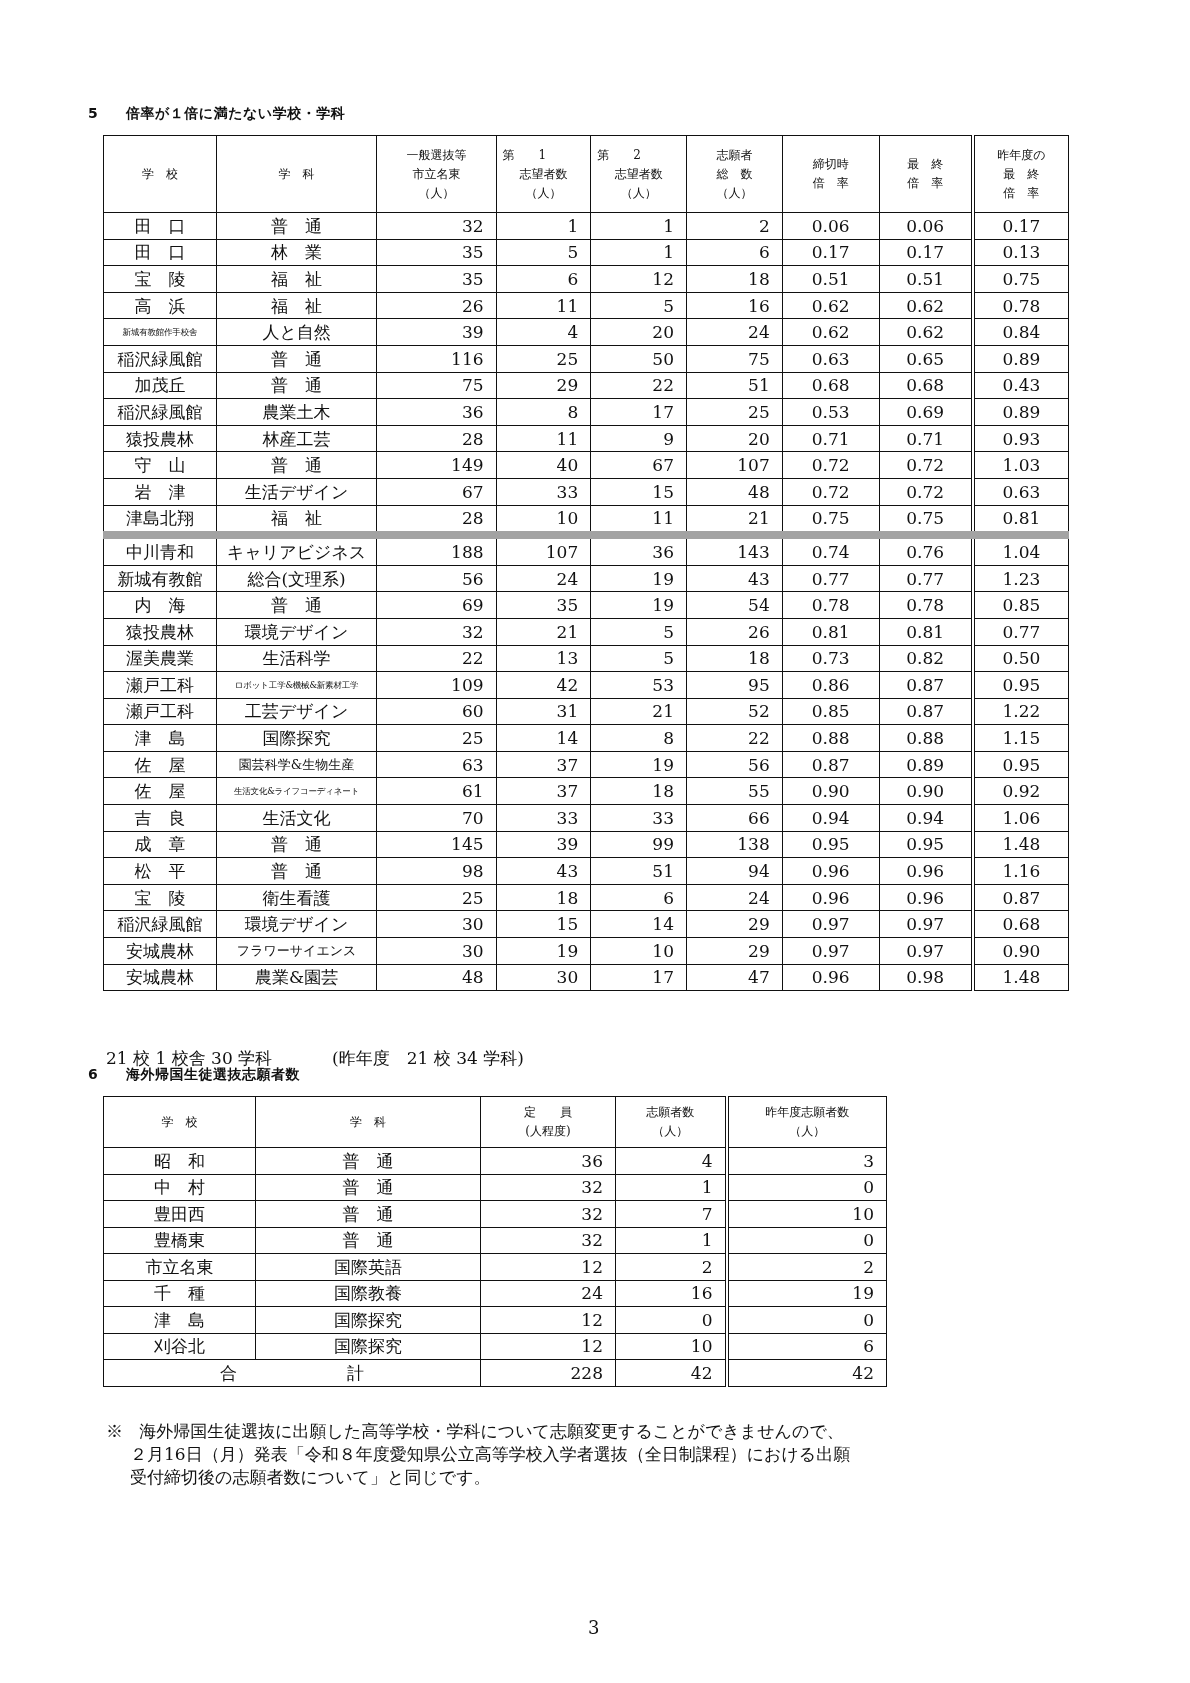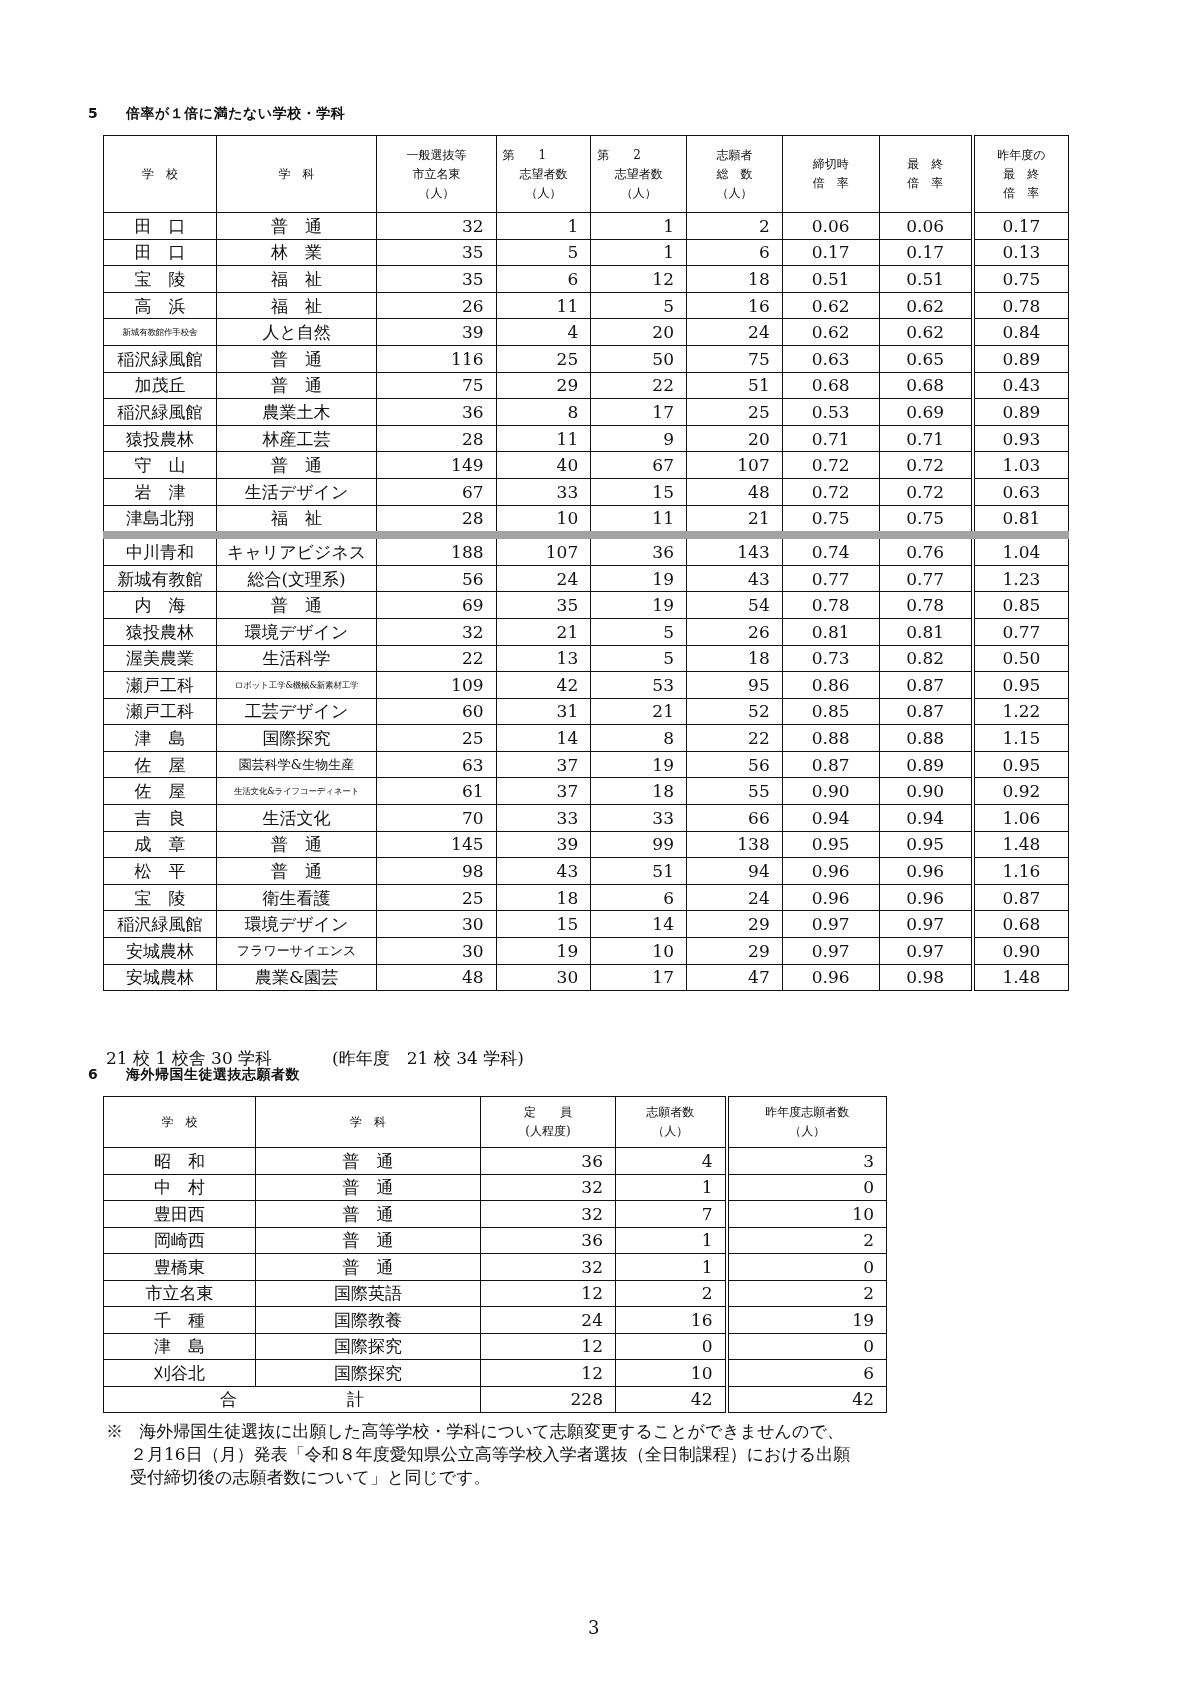--- a/index.html
+++ b/index.html
@@ -470,27 +470,20 @@
         <td class="r dbl-left">0</td>
       </tr>
       <tr>
         <td class="c">豊田西</td>
         <td class="c">普　通</td>
         <td class="r">32</td>
         <td class="r">7</td>
         <td class="r dbl-left">10</td>
       </tr>
       <tr>
-        <td class="c">岡崎西</td>
-        <td class="c">普　通</td>
-        <td class="r">36</td>
-        <td class="r">1</td>
-        <td class="r dbl-left">2</td>
-      </tr>
-      <tr>
         <td class="c">豊橋東</td>
         <td class="c">普　通</td>
         <td class="r">32</td>
         <td class="r">1</td>
         <td class="r dbl-left">0</td>
       </tr>
       <tr>
         <td class="c">市立名東</td>
         <td class="c">国際英語</td>
         <td class="r">12</td>

